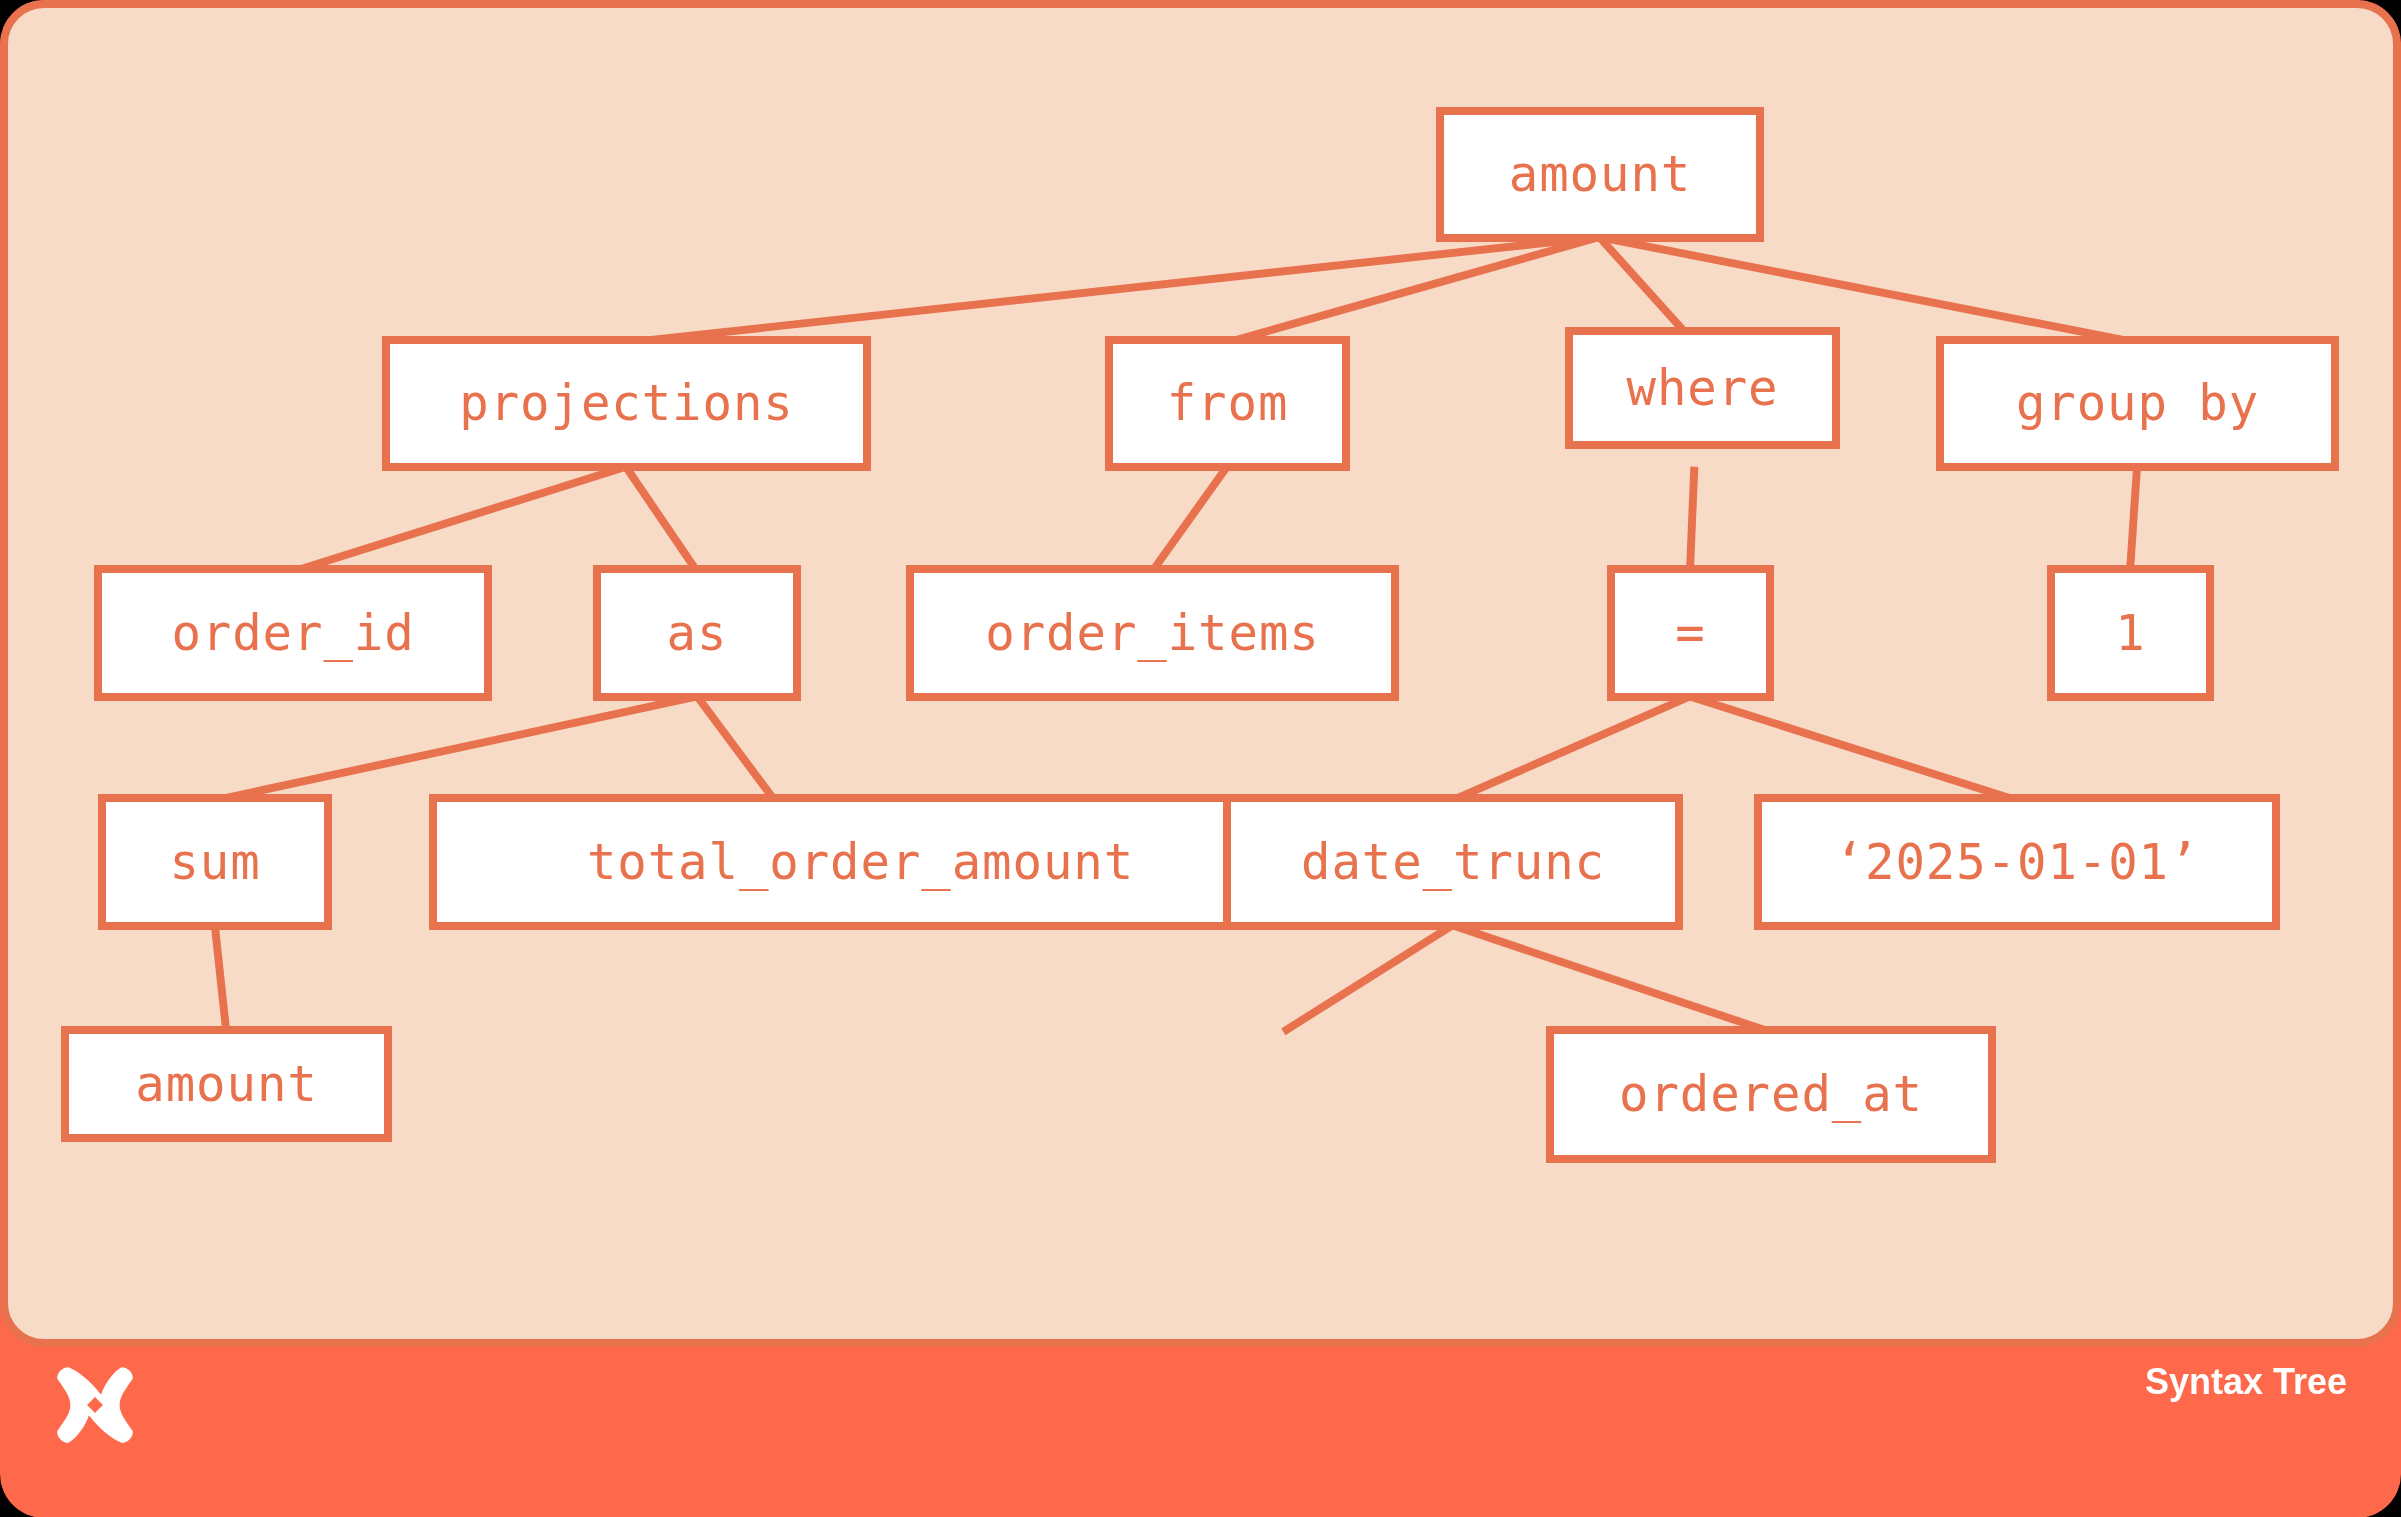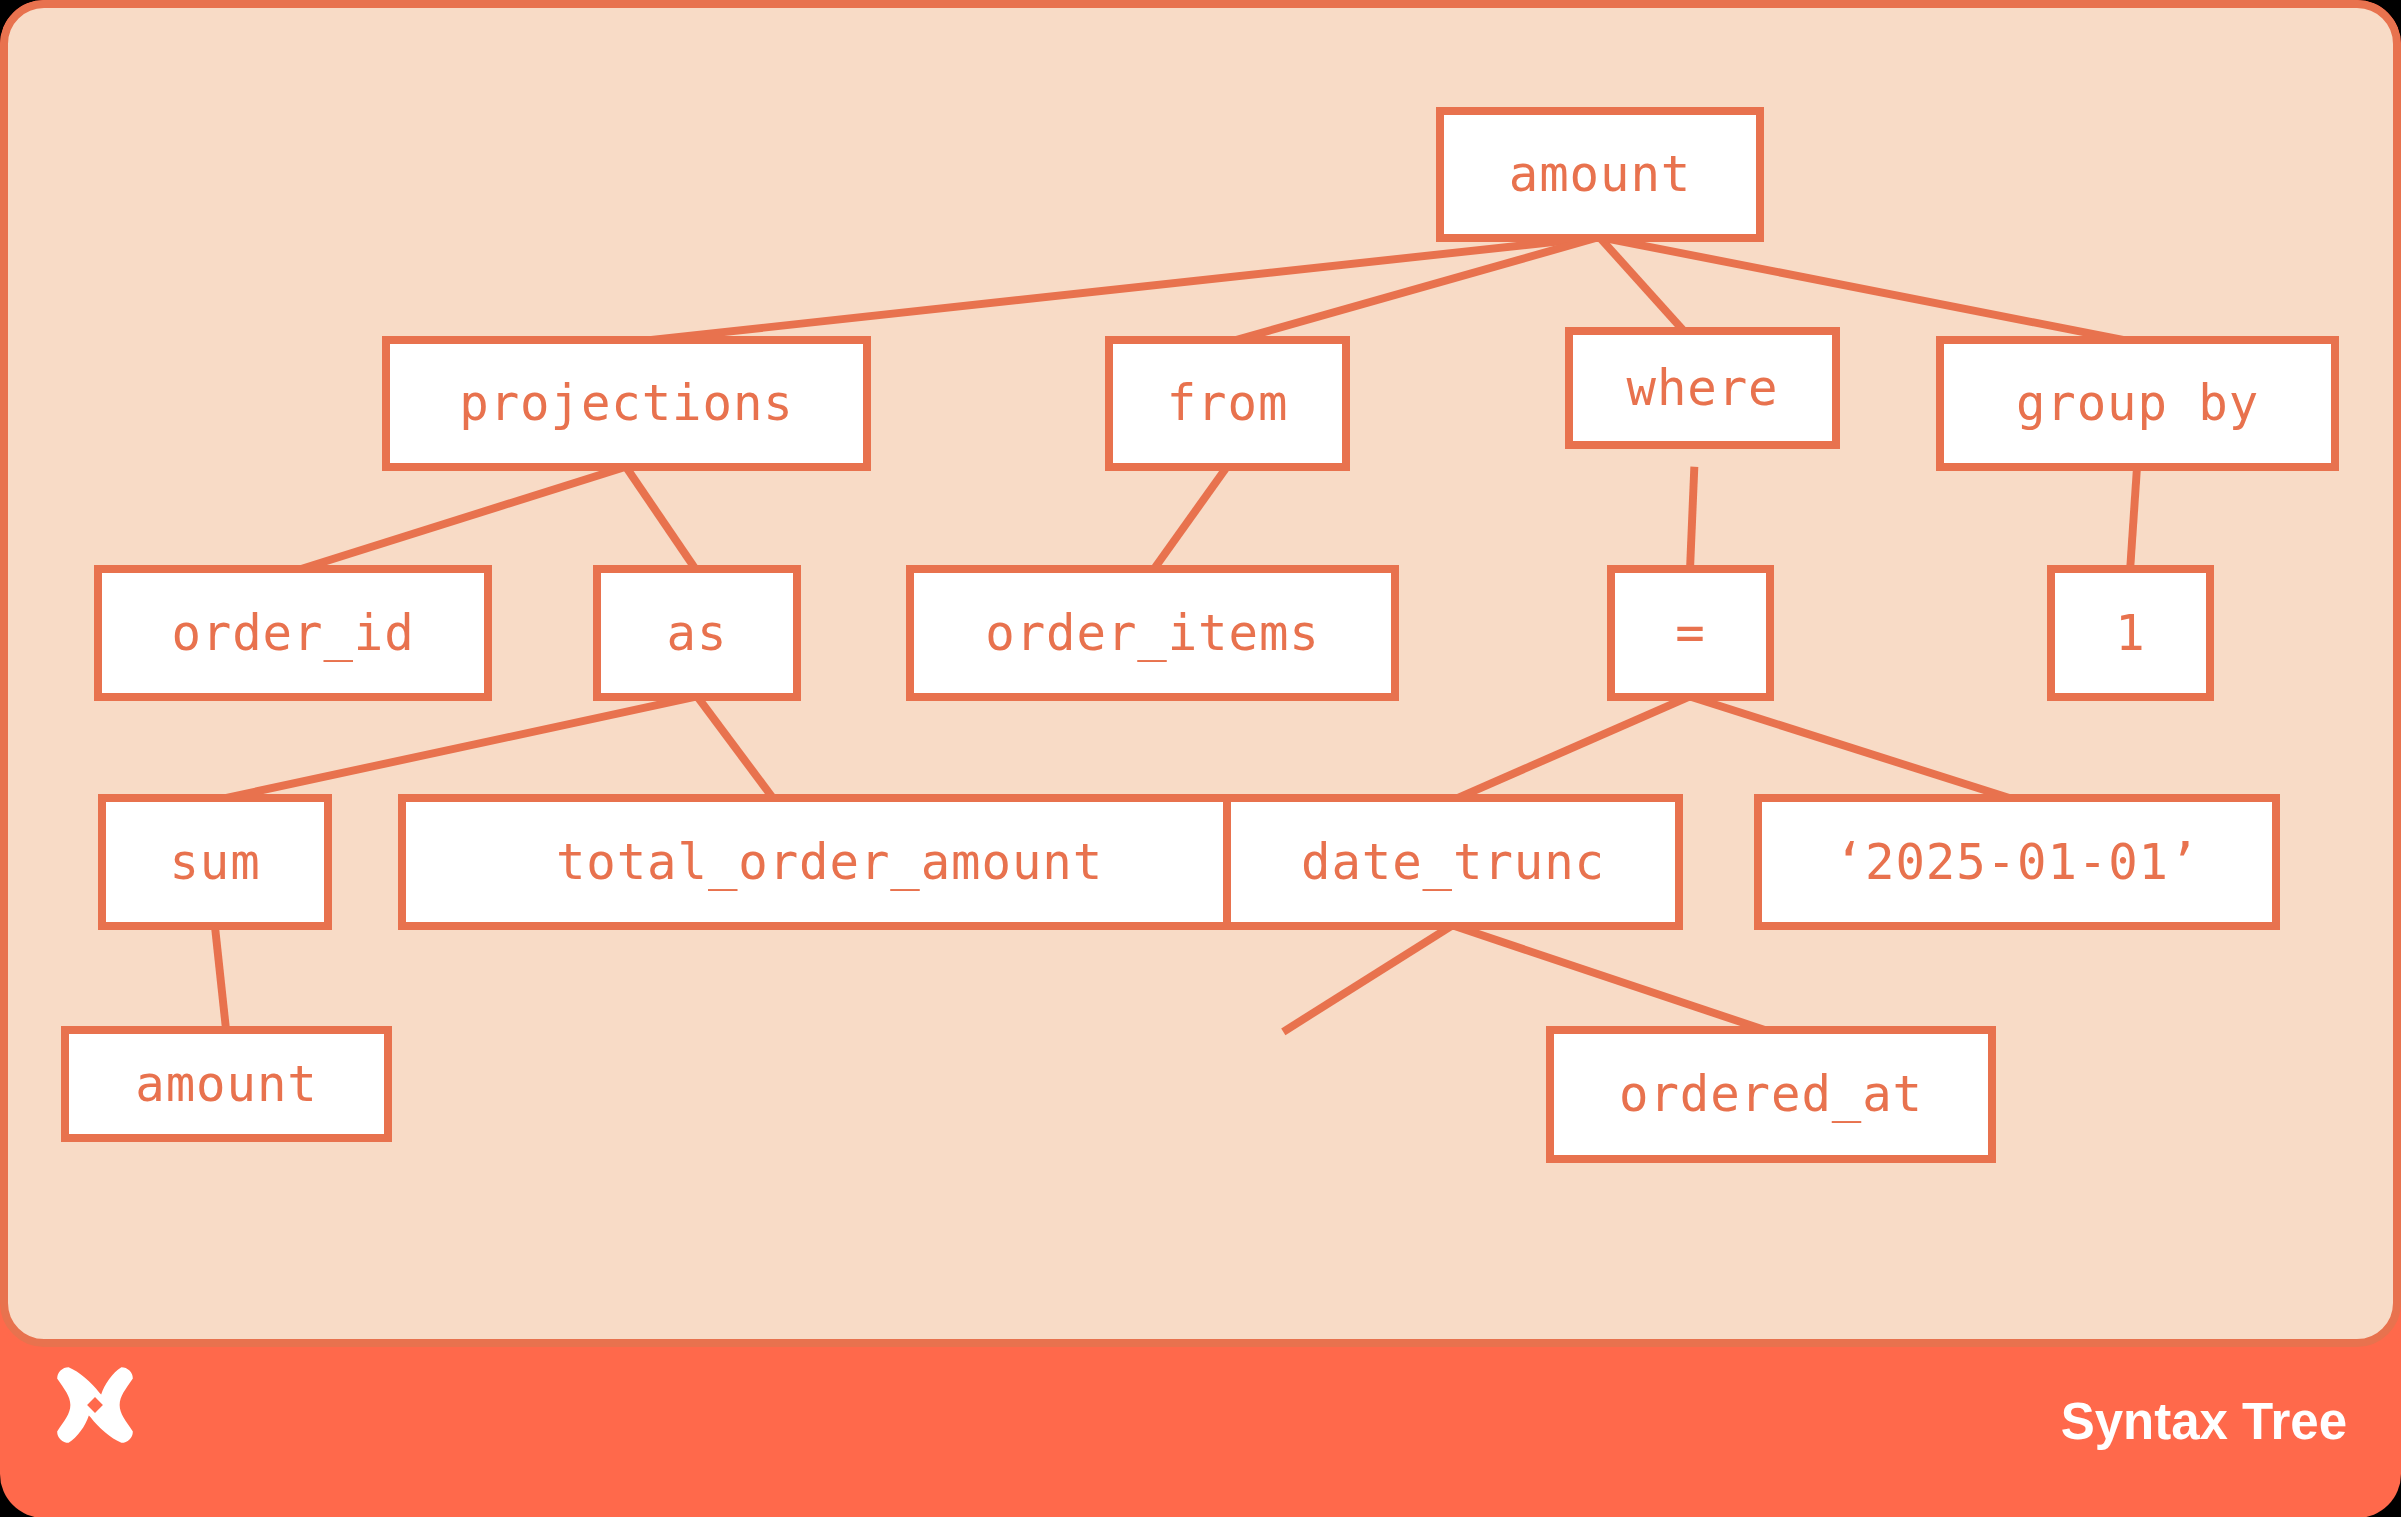--- a/index.html
+++ b/index.html
@@ -50,25 +50,25 @@
   .footer .logo {
     position: absolute;
     left: 51px;
     top: 15px;
     width: 88px;
     height: 88px;
   }
   .footer .badge {
     position: absolute;
     right: 54px;
-    top: 50px;
+    top: 18px;
     color: #FFFFFF;
     font-family: "Liberation Sans", sans-serif;
     font-weight: 700;
-    font-size: 51px;
+    font-size: 36px;
     line-height: 1;
   }
 </style>
 </head>
 <body>
 
 <div class="frame">
 
   <div class="canvas">
 
@@ -95,21 +95,21 @@
     <div class="node" style="left:374px;  top:328px;  width:489px; height:135px;">projections</div>
     <div class="node" style="left:1097px; top:328px;  width:245px; height:135px;">from</div>
     <div class="node" style="left:1549px; top:319px;  width:275px; height:122px;margin-left:8px;">where</div>
     <div class="node" style="left:1928px; top:328px;  width:403px; height:135px;">group by</div>
     <div class="node" style="left:86px;   top:557px;  width:398px; height:136px;">order_id</div>
     <div class="node" style="left:585px;  top:557px;  width:208px; height:136px;">as</div>
     <div class="node" style="left:898px; top:557px;  width:493px; height:136px;">order_items</div>
     <div class="node" style="left:1599px; top:557px;  width:167px; height:136px;">=</div>
     <div class="node" style="left:2039px; top:557px;  width:167px; height:136px;">1</div>
     <div class="node" style="left:90px;  top:786px;  width:234px; height:136px;">sum</div>
-    <div class="node" style="left:390px;  top:786px;  width:863px; height:136px;">total_order_amount</div>
+    <div class="node" style="left:421px;  top:786px;  width:863px; height:136px;">total_order_amount</div>
     <div class="node" style="left:1215px; top:786px;  width:460px; height:136px;">date_trunc</div>
     <div class="node" style="left:1746px; top:786px;  width:526px; height:136px;">‘2025-01-01’</div>
     <div class="node" style="left:53px;   top:1018px; width:331px; height:116px;">amount</div>
     <div class="node" style="left:1538px; top:1018px; width:450px; height:137px;">ordered_at</div>
 
   </div>
 
   <div class="footer">
     <svg class="logo" viewBox="0 0 100 100" xmlns="http://www.w3.org/2000/svg">
       <path fill="#FFFFFF" fill-rule="evenodd" d="

